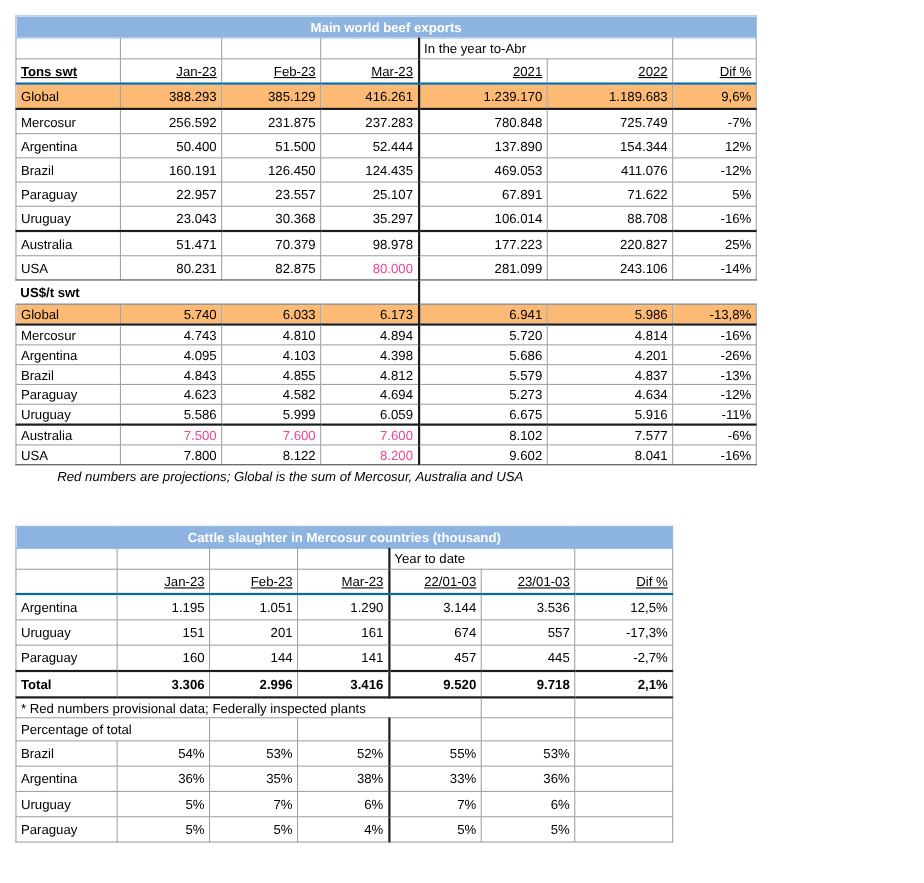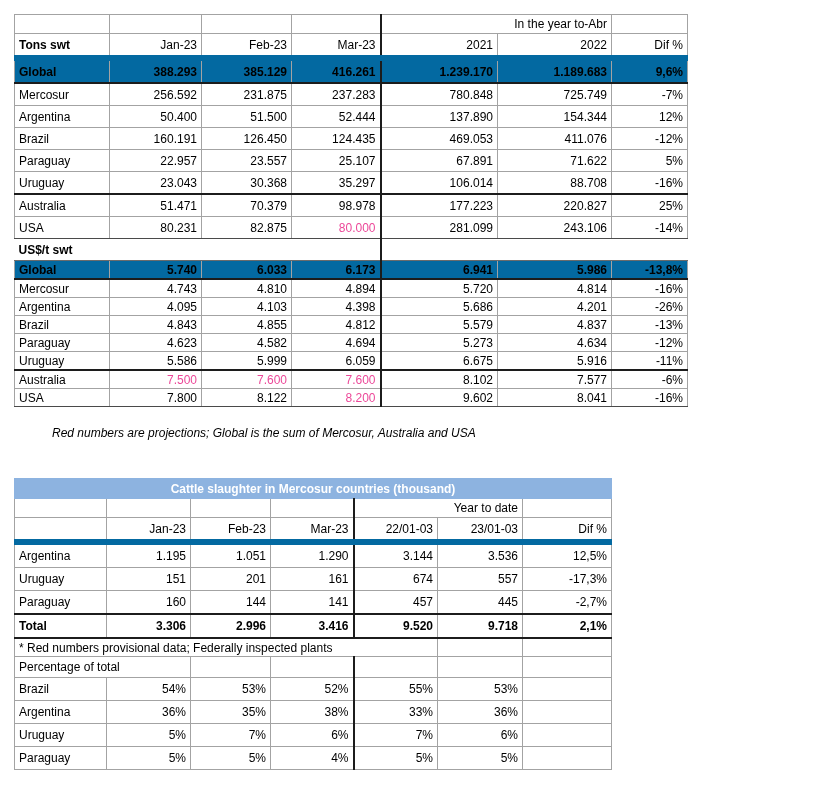--- a/index.html
+++ b/index.html
@@ -12,25 +12,25 @@
   td{height:20px;padding:0 4px;white-space:nowrap;overflow:hidden;
      border:1px solid #a3a3a3;vertical-align:middle;}
   .t1{position:absolute;left:14px;top:14px;width:673px;}
   .t2{position:absolute;left:14px;top:478px;width:597px;}
   .title{background:var(--hdr-blue,#8db3e0);color:#fff;font-weight:bold;
          text-align:center;height:19px;border:1px solid #8db3e0;}
   .num{text-align:right;}
   .lbl{text-align:left;}
   .b{font-weight:bold;}
   .red{color:#ec4899;}
-  .span-hdr{text-align:right;}
+  .span-hdr{text-align:left;}
   .vthick{border-right:2px solid #1c1c1c;}
   tr.pre td{height:18px;}
-  tr.hdr td{border-bottom:6px solid #0369a1;height:21px;}
-  tr.hl td{background:#0369a1;font-weight:bold;border-bottom:2px solid #1c1c1c;}
+  tr.hdr td{border-bottom:2px solid #0369a1;height:21px;text-decoration:underline;}
+  tr.hl td{background:#fdba74;font-weight:normal;border-bottom:2px solid #1c1c1c;}
   tr.sep td{border-bottom:2px solid #1c1c1c;}
   tr.end td{border-bottom:1px solid #4a4a4a;}
   tr.total td{font-weight:bold;border-top:2px solid #1c1c1c;border-bottom:2px solid #1c1c1c;}
   tr.unitrow td{border-left:none;border-right:none;border-top:none;border-bottom:1px solid #6b6b6b;height:21px;margin-left:18px;}
   tr.unitrow td.vthick{border-right:2px solid #1c1c1c;}
   #tons-body td{height:21px;}
   #price-body td{height:17px;}
   .t2 tbody td{height:22px;}
   tr.fn td{height:17px;}
   tr.fn2 td{height:17px;border-bottom:2px solid #1c1c1c;}
@@ -45,20 +45,23 @@
   <colgroup>
     <col style="width:95px">
       <col style="width:92px">
       <col style="width:90px">
     <col style="width:89px">
       <col style="width:117px">
       <col style="width:114px">
     <col style="width:76px">
   </colgroup>
   <thead>
+    <tr>
+      <td colspan="7" class="title">Main world beef exports</td>
+    </tr>
     <tr class="pre">
       <td></td>
       <td></td>
       <td></td>
       <td class="vthick"></td>
       <td colspan="2" class="span-hdr">In the year to-Abr</td>
       <td></td>
     </tr>
     <tr class="hdr">
       <td class="lbl b">Tons swt</td>

